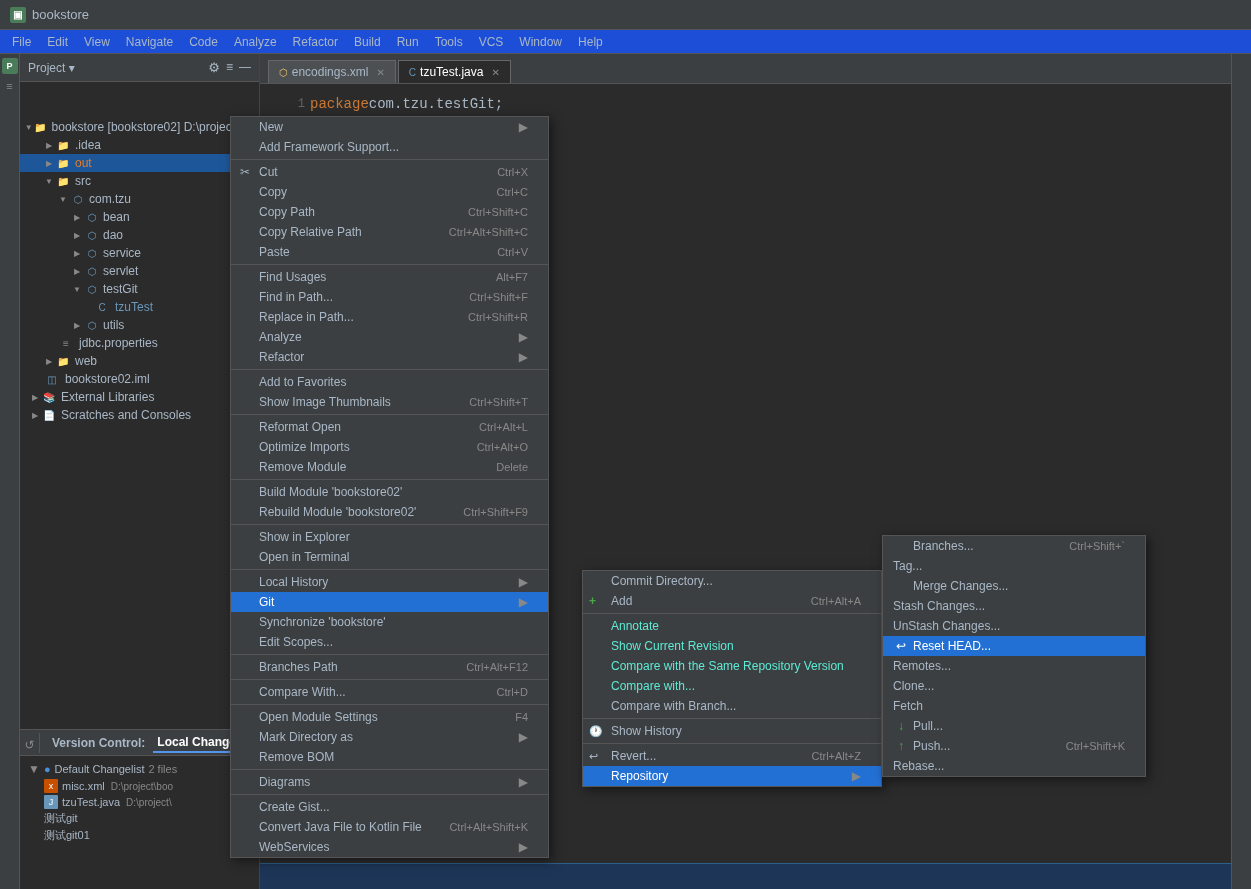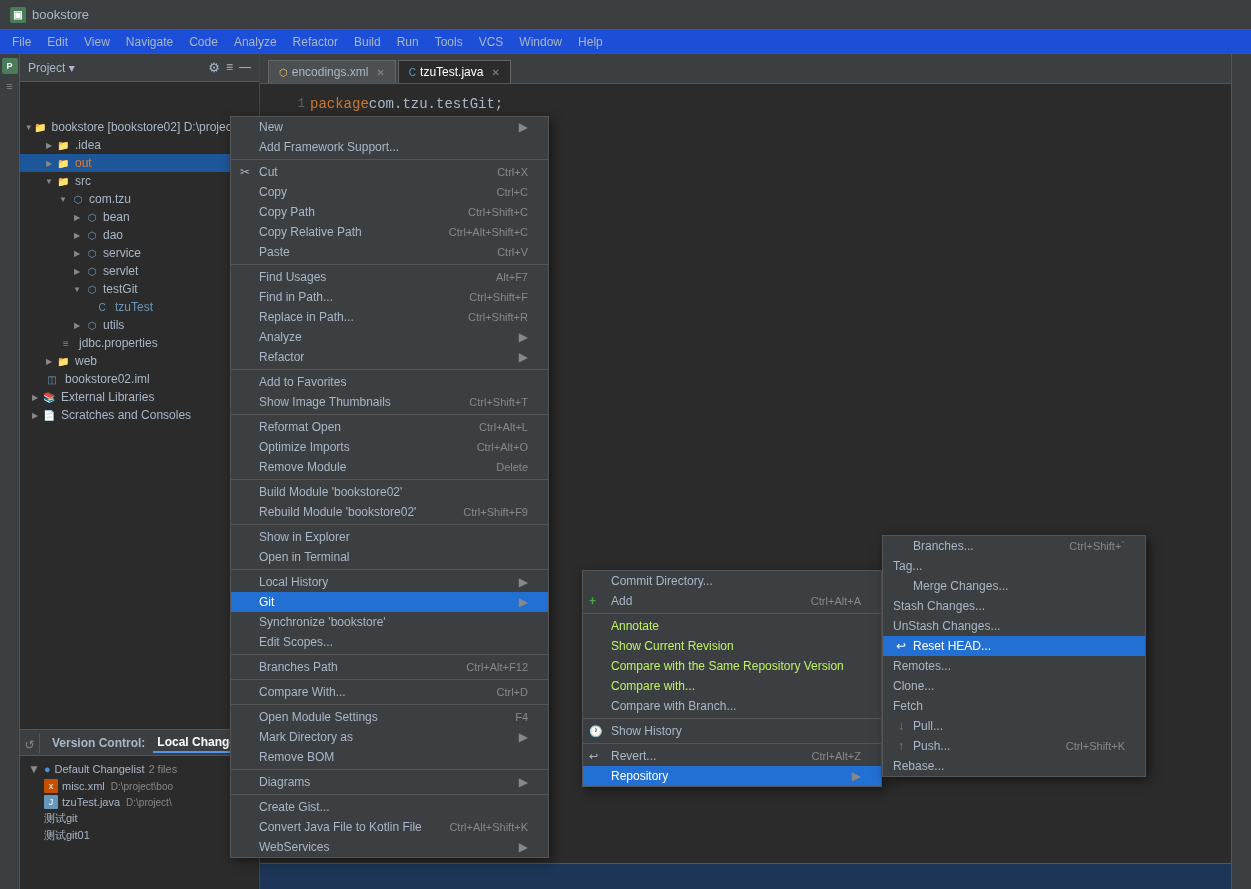--- a/index.html
+++ b/index.html
@@ -260,21 +260,21 @@
     }
     .git-submenu-item {
       display: flex;
       align-items: center;
       padding: 3px 20px 3px 28px;
       cursor: pointer;
       position: relative;
       white-space: nowrap;
     }
     .git-submenu-item.highlighted { background: #2370d4; color: white; }
-    .git-submenu-item.disabled { color: #bef264; }
+    .git-submenu-item.disabled { color: #5eead4; }
     .git-submenu-item .shortcut {
       margin-left: auto;
       padding-left: 20px;
       color: #888;
       font-size: 11px;
     }
     .git-submenu-item .submenu-arrow {
       margin-left: auto;
       color: #888;
     }

